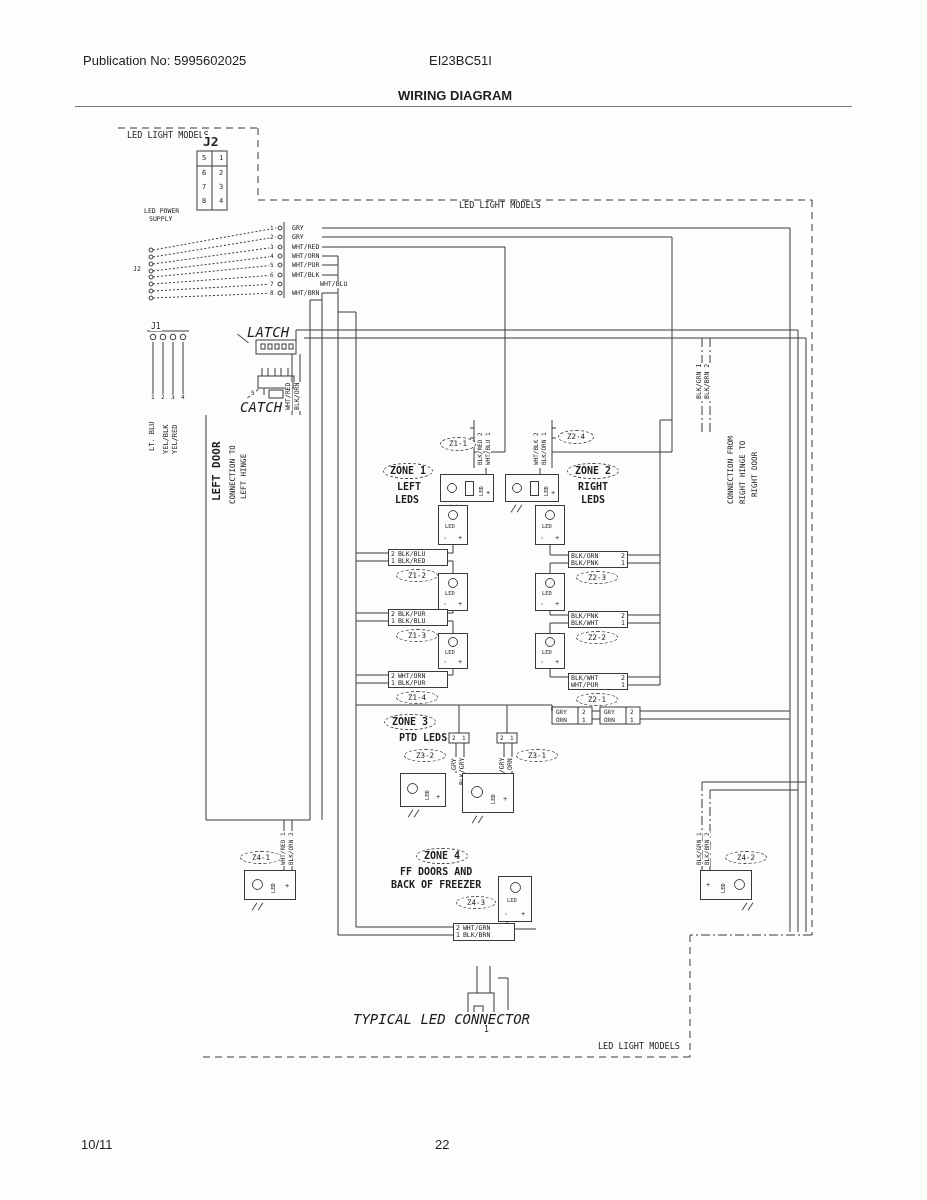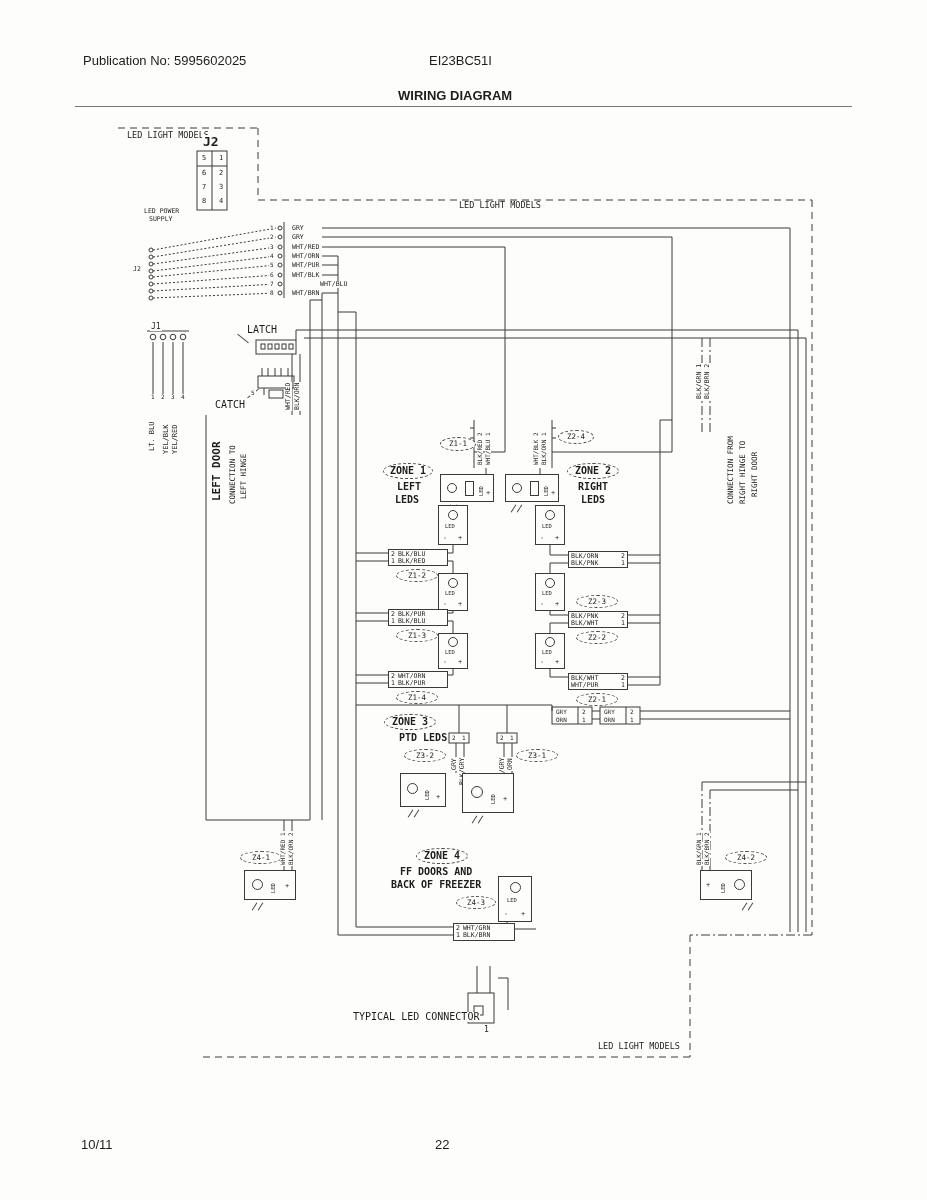--- a/index.html
+++ b/index.html
@@ -5,21 +5,21 @@
   html,body{margin:0;padding:0;background:#e8e8e8;}
   .stage{position:relative;width:927px;height:1200px;background:#fdfdfc;margin:0 auto;overflow:hidden;
          font-family:"DejaVu Sans Mono",monospace;color:#1d1d1d;}
   .stage *{box-sizing:border-box;}
   svg.wires{position:absolute;left:0;top:0;pointer-events:none;}
   .lbl{position:absolute;white-space:nowrap;line-height:1;background:#fdfdfc;padding:0 1px;}
   .sans{font-family:"Liberation Sans","DejaVu Sans",sans-serif;}
   .vl{position:absolute;white-space:nowrap;line-height:1;transform-origin:0 0;transform:rotate(-90deg);
       background:#fdfdfc;padding:0 1px;}
   .f6{font-size:6px;} .f65{font-size:6.5px;} .f7{font-size:7px;} .f75{font-size:7.5px;}
-  .f8{font-size:8px;} .f85{font-size:8.5px;} .f9{font-size:10px;} .f10{font-size:10px;text-align:center;}
+  .f8{font-size:8px;} .f85{font-size:8.5px;} .f9{font-size:14px;font-style:italic;} .f10{font-size:10px;text-align:center;}
   .f11{font-size:11px;} .f13{font-size:13px;text-align:center;}
   .b{font-weight:700;}
   .oval{position:absolute;border:1px dashed #4a4a4a;border-radius:50%;display:flex;align-items:center;
         justify-content:center;line-height:1;background:#fdfdfc;}
   .cbox{position:absolute;border:1px solid #3a3a3a;background:#fdfdfc;display:flex;flex-direction:column;
         justify-content:space-evenly;font-size:6.5px;line-height:1;padding:1px 2px;}
   .crow{display:flex;gap:3px;align-items:center;}
   .crow .grow{flex:1;}
   .led{position:absolute;border:1px solid #3a3a3a;background:#fdfdfc;}
   .bulb{position:absolute;border:1px solid #3a3a3a;border-radius:50%;background:#fdfdfc;}
@@ -159,21 +159,21 @@
   <div class="lbl f65" style="left:291px;top:262px;">WHT/PUR</div>
   <div class="lbl f65" style="left:291px;top:272px;">WHT/BLK</div>
   <div class="lbl f65" style="left:291px;top:281px;margin-left:28px;">WHT/BLU</div>
   <div class="lbl f65" style="left:291px;top:290px;">WHT/BRN</div>
 
   <div class="lbl f85" style="left:458px;top:201px;">LED LIGHT MODELS</div>
 
   <div class="lbl f8" style="left:150px;top:323px;">J1</div>
   <div class="lbl f9" style="left:246px;top:325px;">LATCH</div>
   <div class="ar" style="left:236px;top:338px;width:14px;transform:rotate(38deg);"></div>
-  <div class="lbl f9" style="left:214px;top:400px;">CATCH</div>
+  <div class="lbl f9" style="left:239px;top:400px;">CATCH</div>
   <div class="ar" style="left:246px;top:393px;width:14px;transform:rotate(-38deg);"></div>
   <div class="lbl f6" style="left:250px;top:390px;">5</div>
   <div class="lbl f6" style="left:297px;top:390px;">1</div>
   <div class="vl f65" style="left:285px;top:411px;">WHT/RED</div>
   <div class="vl f65" style="left:294px;top:411px;">BLK/ORN</div>
 
   <div class="lbl f6" style="left:150px;top:394px;">1</div>
   <div class="lbl f6" style="left:160px;top:394px;">2</div>
   <div class="lbl f6" style="left:170px;top:394px;">3</div>
   <div class="lbl f6" style="left:180px;top:394px;">4</div>
@@ -284,21 +284,21 @@
   <div class="cbox" style="left:568px;top:551px;width:60px;height:17px;">
     <span class="crow">
         <span class="grow">BLK/ORN</span>
         <span>2</span>
       </span>
     <span class="crow">
         <span class="grow">BLK/PNK</span>
         <span>1</span>
       </span>
   </div>
-  <div class="oval f75" style="left:576px;top:595px;width:42px;height:13px;">Z2-3</div>
+  <div class="oval f75" style="left:576px;top:571px;width:42px;height:13px;">Z2-3</div>
 
   <div class="led" style="left:535px;top:573px;width:30px;height:38px;">
     <span class="bulb" style="left:9px;top:4px;width:10px;height:10px;"></span>
     <span class="ledtag" style="left:6px;top:17px;">LED</span>
     <span class="mark" style="left:4px;top:27px;">-</span>
     <span class="mark" style="left:19px;top:27px;">+</span>
   </div>
   <div class="cbox" style="left:568px;top:611px;width:60px;height:17px;">
     <span class="crow">
         <span class="grow">BLK/PNK</span>

